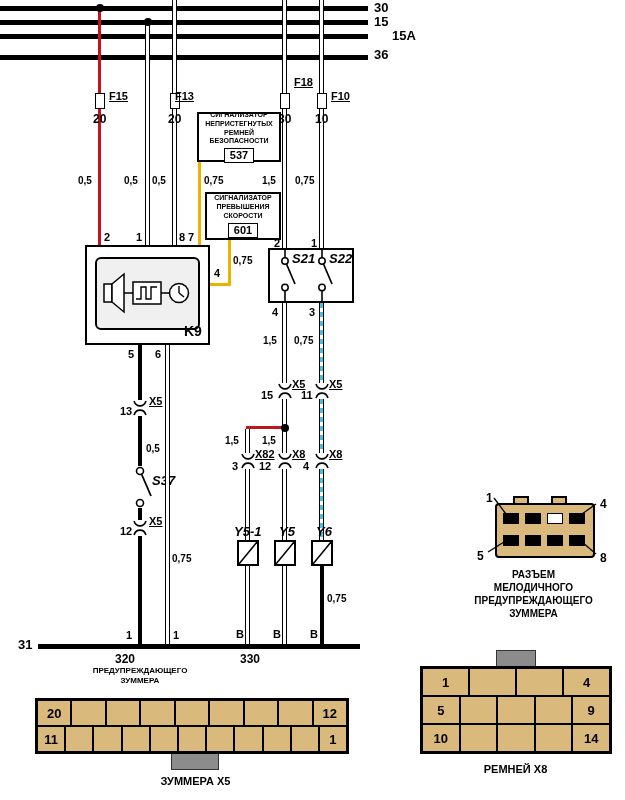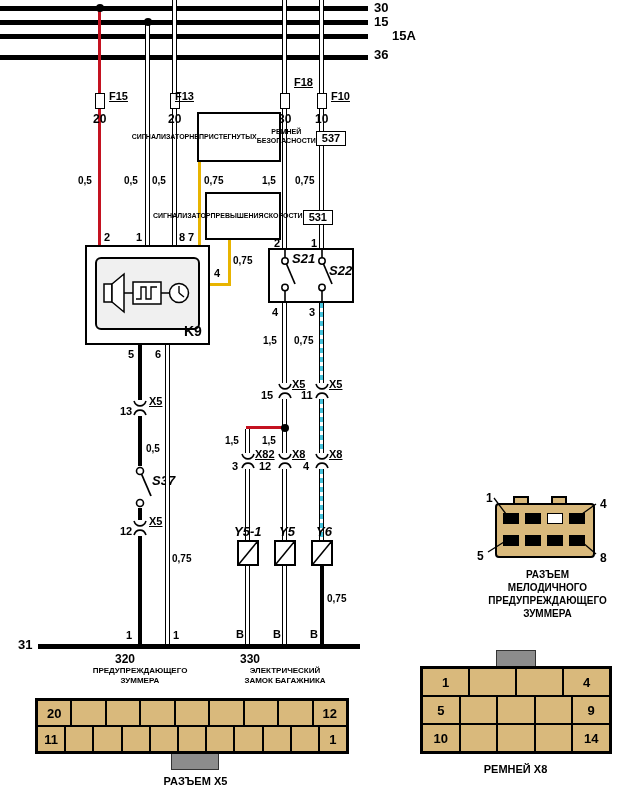--- a/index.html
+++ b/index.html
@@ -20,21 +20,21 @@
   .hyel{position:absolute;height:3px;background:var(--yellow-wire);}
   .dot{position:absolute;width:8px;height:8px;border-radius:50%;background:#000;}
   .fuse{position:absolute;width:10px;height:16px;background:#fff;border:1.8px solid #000;box-sizing:border-box;}
   .lbl{position:absolute;font-weight:bold;white-space:nowrap;line-height:1;}
   .g{font-size:10px;}
   .pin{font-size:11px;}
   .cname{font-size:11px;text-decoration:underline;}
   .comp{font-size:13px;font-style:italic;}
   .busl{font-size:13px;}
   .box{position:absolute;background:#fff;border:2px solid #000;box-sizing:border-box;}
-  .refbox{display:flex;align-items:center;justify-content:center;text-align:center;}
+  .refbox{display:flex;flex-direction:column;align-items:center;justify-content:center;text-align:center;}
   .reftitle{font-size:7px;font-weight:bold;line-height:1.25;}
   .refnum{border:1.5px solid #000;font-weight:bold;font-size:11px;padding:0 5px;line-height:13px;margin-top:2px;background:#fff;}
   .sol{position:absolute;width:22px;height:26px;border:2px solid #000;background:#fff;box-sizing:border-box;}
   .ctable{position:absolute;border:2px solid #000;background:var(--connector-tan);}
   .crow{display:flex;}
   .ccell{border:1px solid #000;box-sizing:border-box;display:flex;align-items:center;justify-content:center;
          font-weight:bold;font-size:13px;background:var(--connector-tan);flex:1;}
   .ct-x5 .crow{width:310px;} .ct-x5 .ccell{height:26px;}
   .ct-x8 .crow{width:188px;} .ct-x8 .ccell{height:28px;}
   .tab{position:absolute;background:var(--tab-gray);border:1.5px solid #333;box-sizing:border-box;}
@@ -94,21 +94,21 @@
   <div class="box refbox" style="left:197px;top:112px;width:84px;height:50px">
     <div class="reftitle">СИГНАЛИЗАТОР</div>
     <div class="reftitle">НЕПРИСТЕГНУТЫХ</div>
     <div class="reftitle">РЕМНЕЙ БЕЗОПАСНОСТИ</div>
     <div class="refnum">537</div>
   </div>
   <div class="box refbox" style="left:205px;top:192px;width:76px;height:48px">
     <div class="reftitle">СИГНАЛИЗАТОР</div>
     <div class="reftitle">ПРЕВЫШЕНИЯ</div>
     <div class="reftitle">СКОРОСТИ</div>
-    <div class="refnum">531</div>
+    <div class="refnum">601</div>
   </div>
 
   <div class="wy" style="left:228px;top:240px;height:45px"></div>
   <div class="hyel" style="left:210px;top:283px;width:21px"></div>
   <div class="lbl g" style="left:233px;top:256px">0,75</div>
   <div class="lbl pin" style="left:214px;top:268px">4</div>
 
   <div class="lbl pin" style="left:104px;top:232px">2</div>
   <div class="lbl pin" style="left:136px;top:232px">1</div>
   <div class="lbl pin" style="left:179px;top:232px">8</div>
@@ -169,21 +169,21 @@
       <circle cx="15" cy="37.5" r="3.2" fill="#fff" stroke="#000" stroke-width="1.5"></circle>
       <line x1="15" y1="40.5" x2="15" y2="51" stroke="#000" stroke-width="1.6"></line>
       <line x1="52" y1="0" x2="52" y2="8" stroke="#000" stroke-width="1.6"></line>
       <circle cx="52" cy="11" r="3.2" fill="#fff" stroke="#000" stroke-width="1.5"></circle>
       <line x1="53.5" y1="14" x2="62" y2="34" stroke="#000" stroke-width="1.7"></line>
       <circle cx="52" cy="37.5" r="3.2" fill="#fff" stroke="#000" stroke-width="1.5"></circle>
       <line x1="52" y1="40.5" x2="52" y2="51" stroke="#000" stroke-width="1.6"></line>
     </svg>
   </div>
   <div class="lbl comp" style="left:292px;top:252px">S21</div>
-  <div class="lbl comp" style="left:329px;top:264px">S22</div>
+  <div class="lbl comp" style="left:329px;top:252px">S22</div>
   <div class="lbl pin" style="left:272px;top:307px">4</div>
   <div class="lbl pin" style="left:309px;top:307px">3</div>
 
   <div class="wv" style="left:282px;top:303px;height:80px"></div>
   <div class="lbl g" style="left:263px;top:336px">1,5</div>
   <svg style="position:absolute;left:276px;top:383px" width="18" height="16" viewBox="0 0 18 16">
     <path d="M3 1 A6.5 8 0 0 0 15 1" fill="none" stroke="#000" stroke-width="1.6"></path>
     <path d="M3 15 A6.5 8 0 0 1 15 15" fill="none" stroke="#000" stroke-width="1.6"></path>
   </svg>
   <div class="lbl cname" style="left:292px;top:379px">X5</div>
@@ -257,24 +257,20 @@
   <div class="lbl pin" style="left:273px;top:629px">В</div>
   <div class="lbl pin" style="left:310px;top:629px">В</div>
   <div class="bus" style="left:38px;top:644px;width:322px"></div>
   <div class="lbl busl" style="left:18px;top:638px">31</div>
   <div class="lbl" style="left:115px;top:653px;font-size:12px">320</div>
   <div class="lbl" style="left:240px;top:653px;font-size:12px">330</div>
   <div class="gtext" style="left:65px;top:666px;width:150px">
     <div>ПРЕДУПРЕЖДАЮЩЕГО</div>
     <div>ЗУММЕРА</div>
   </div>
-  <div class="gtext" style="left:210px;top:666px;width:150px">
-    <div>ЭЛЕКТРИЧЕСКИЙ</div>
-    <div>ЗАМОК БАГАЖНИКА</div>
-  </div>
 
   <div class="tab" style="left:171px;top:750px;width:48px;height:20px"></div>
   <div class="ctable ct-x5" style="left:35px;top:698px">
     <div class="crow">
       <div class="ccell">20</div>
       <div class="ccell"></div>
       <div class="ccell"></div>
       <div class="ccell"></div>
       <div class="ccell"></div>
       <div class="ccell"></div>
@@ -289,21 +285,21 @@
       <div class="ccell"></div>
       <div class="ccell"></div>
       <div class="ccell"></div>
       <div class="ccell"></div>
       <div class="ccell"></div>
       <div class="ccell"></div>
       <div class="ccell"></div>
       <div class="ccell">1</div>
     </div>
   </div>
-  <div class="btitle" style="left:138px;top:774px;width:115px;font-size:11px">РАЗЪЕМ X5</div>
+  <div class="btitle" style="left:138px;top:774px;width:115px;font-size:11px">ЗУММЕРА X5</div>
 
   <div class="tab" style="left:496px;top:650px;width:40px;height:18px"></div>
   <div class="ctable ct-x8" style="left:420px;top:666px">
     <div class="crow">
       <div class="ccell">1</div>
       <div class="ccell"></div>
       <div class="ccell"></div>
       <div class="ccell">4</div>
     </div>
     <div class="crow">
@@ -337,20 +333,20 @@
   <svg style="position:absolute;left:470px;top:490px" width="150" height="78" viewBox="0 0 150 78">
     <line x1="24" y1="8" x2="36" y2="24" stroke="#000" stroke-width="1.3"></line>
     <line x1="126" y1="14" x2="112" y2="24" stroke="#000" stroke-width="1.3"></line>
     <line x1="18" y1="62" x2="34" y2="52" stroke="#000" stroke-width="1.3"></line>
     <line x1="126" y1="64" x2="112" y2="52" stroke="#000" stroke-width="1.3"></line>
   </svg>
   <div class="lbl" style="left:486px;top:492px;font-size:12px">1</div>
   <div class="lbl" style="left:600px;top:498px;font-size:12px">4</div>
   <div class="lbl" style="left:477px;top:550px;font-size:12px">5</div>
   <div class="lbl" style="left:600px;top:552px;font-size:12px">8</div>
-  <div class="btitle" style="left:480px;top:568px;width:135px">
+  <div class="btitle" style="left:466px;top:568px;width:135px">
     <div>РАЗЪЕМ</div>
     <div>МЕЛОДИЧНОГО</div>
     <div>ПРЕДУПРЕЖДАЮЩЕГО</div>
     <div>ЗУММЕРА</div>
   </div>
 
 </div>
 
 </body></html>

